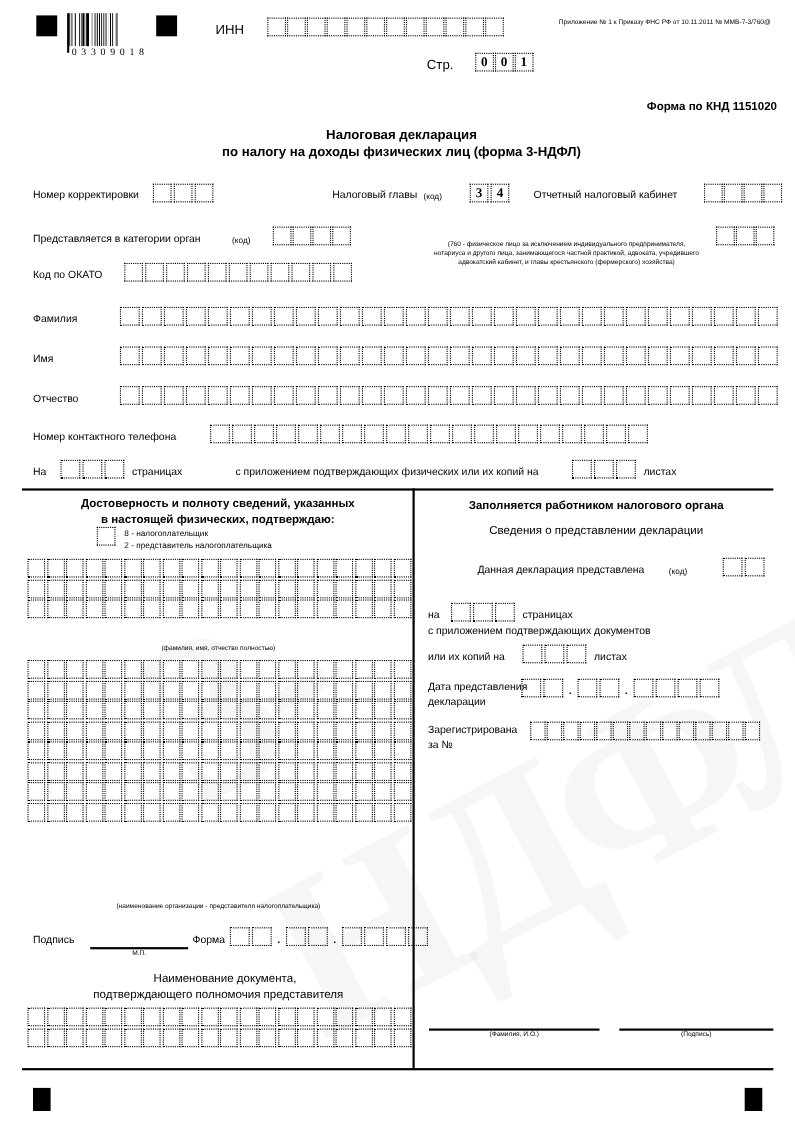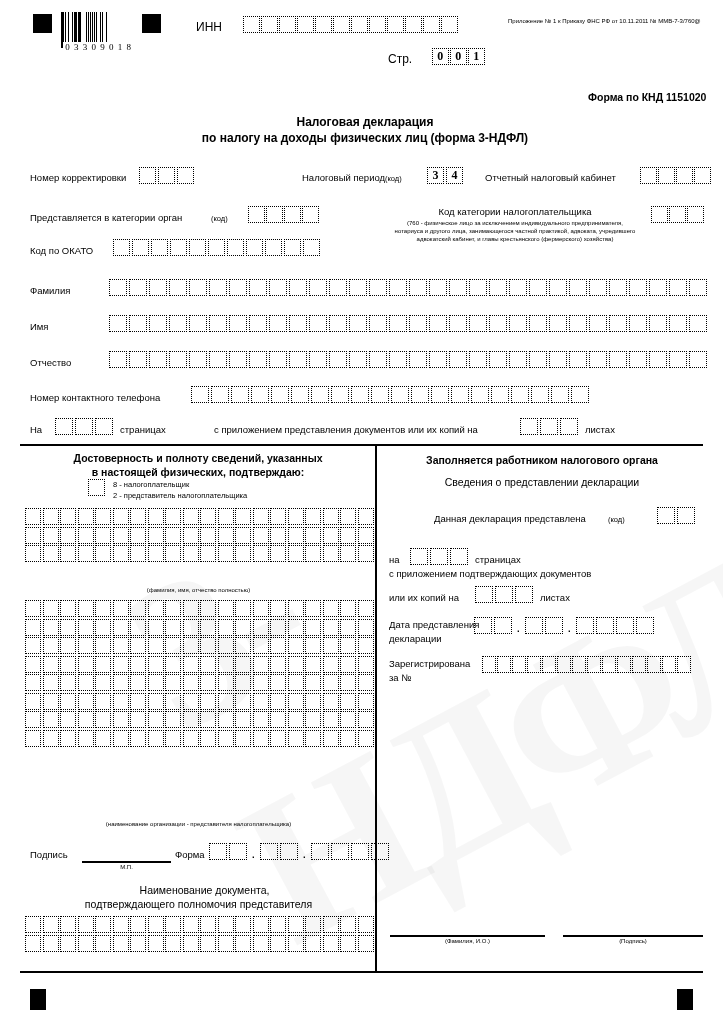--- a/index.html
+++ b/index.html
@@ -202,21 +202,21 @@
   <div class="abs lbl bold ctr" style="left:130px; top:117px; width:470px; font-size:12px;">Налоговая декларация</div>
   <div class="abs lbl bold ctr" style="left:130px; top:133px; width:470px; font-size:12px;">по налогу на доходы физических лиц (форма 3-НДФЛ)</div>
 
   <div class="abs lbl" style="left:30px; top:172px;">Номер корректировки</div>
   <div class="cells" id="correction-cells" style="left:139px; top:167px;">
       <div class="cell" style="width: 17px; margin-right: 2px;"></div>
       <div class="cell" style="width: 17px; margin-right: 2px;"></div>
       <div class="cell" style="width: 17px; margin-right: 2px;"></div>
     </div>
 
-  <div class="abs lbl" style="left:302px; top:172px;">Налоговый период</div>
+  <div class="abs lbl" style="left:302px; top:172px;">Налоговый главы</div>
   <div class="abs lbl-sm" style="left:385px; top:174px;">(код)</div>
   <div class="cells" id="taxperiod-cells" style="left:427px; top:167px;">
       <div class="cell" style="width: 17px; margin-right: 2px;">3</div>
       <div class="cell" style="width: 17px; margin-right: 2px;">4</div>
     </div>
 
   <div class="abs lbl" style="left:485px; top:172px;">Отчетный налоговый кабинет</div>
   <div class="cells" id="reporting-cells" style="left:640px; top:167px;">
       <div class="cell" style="width: 16.5px; margin-right: 1.5px;"></div>
       <div class="cell" style="width: 16.5px; margin-right: 1.5px;"></div>
@@ -226,21 +226,20 @@
 
   <div class="abs lbl" style="left:30px; top:212px;">Представляется в категории орган</div>
   <div class="abs lbl-sm" style="left:211px; top:214px;">(код)</div>
   <div class="cells" id="authority-cells" style="left:248px; top:206px;">
       <div class="cell" style="width: 16.5px; margin-right: 1.5px;"></div>
       <div class="cell" style="width: 16.5px; margin-right: 1.5px;"></div>
       <div class="cell" style="width: 16.5px; margin-right: 1.5px;"></div>
       <div class="cell" style="width: 16.5px; margin-right: 1.5px;"></div>
     </div>
 
-  <div class="abs lbl ctr" style="left:370px; top:206px; width:290px;">Код категории налогоплательщика</div>
   <div class="abs lbl-xs ctr" style="left:370px; top:220px; width:290px;">(760 - физическое лицо за исключением индивидуального предпринимателя,</div>
   <div class="abs lbl-xs ctr" style="left:370px; top:228px; width:290px;">нотариуса и другого лица, занимающегося частной практикой, адвоката, учредившего</div>
   <div class="abs lbl-xs ctr" style="left:370px; top:236px; width:290px;">адвокатский кабинет, и главы крестьянского (фермерского) хозяйства)</div>
   <div class="cells" id="category-cells" style="left:651px; top:206px;">
       <div class="cell" style="width: 16.5px; margin-right: 1.5px;"></div>
       <div class="cell" style="width: 16.5px; margin-right: 1.5px;"></div>
       <div class="cell" style="width: 16.5px; margin-right: 1.5px;"></div>
     </div>
 
   <div class="abs lbl" style="left:30px; top:245px;">Код по ОКАТО</div>
@@ -384,21 +383,21 @@
       <div class="cell" style="width: 18.4px; margin-right: 1.6px;"></div>
     </div>
 
   <div class="abs lbl" style="left:30px; top:424px;">На</div>
   <div class="cells" id="pages-cells" style="left:55px; top:418px;">
       <div class="cell" style="width: 18px; margin-right: 2px;"></div>
       <div class="cell" style="width: 18px; margin-right: 2px;"></div>
       <div class="cell" style="width: 18px; margin-right: 2px;"></div>
     </div>
   <div class="abs lbl" style="left:120px; top:424px;">страницах</div>
-  <div class="abs lbl" style="left:214px; top:424px;">с приложением представления документов или их копий на</div>
+  <div class="abs lbl" style="left:214px; top:424px;">с приложением подтверждающих физических или их копий на</div>
   <div class="cells" id="attach-cells" style="left:520px; top:418px;">
       <div class="cell" style="width: 18px; margin-right: 2px;"></div>
       <div class="cell" style="width: 18px; margin-right: 2px;"></div>
       <div class="cell" style="width: 18px; margin-right: 2px;"></div>
     </div>
   <div class="abs lbl" style="left:585px; top:424px;">листах</div>
 
   <div class="hline" style="left:20px; top:444px; width:683px;"></div>
   <div class="vline" style="left:375px; top:444px; height:528px;"></div>
   <div class="hline" style="left:20px; top:971px; width:683px;"></div>

